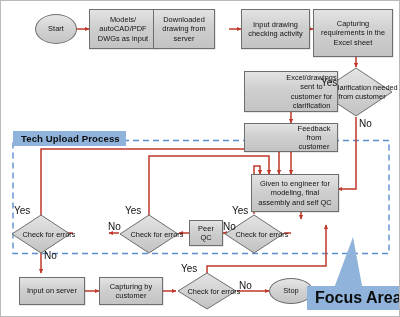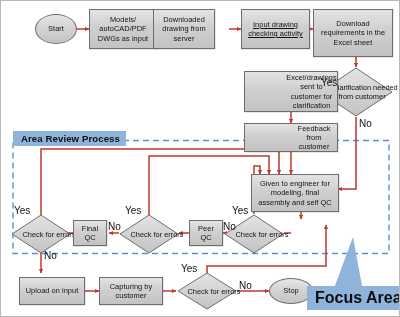--- a/index.html
+++ b/index.html
@@ -170,26 +170,26 @@
   </div>
 
   <div class="node box" style="left:88px;top:8px;width:68px;height:40px;">
     <span>Models/ autoCAD/PDF DWGs as input</span>
   </div>
 
   <div class="node box" style="left:152px;top:8px;width:62px;height:40px;">
     <span>Downloaded drawing from server</span>
   </div>
 
-  <div class="node box" style="left:240px;top:8px;width:69px;height:40px;text-decoration:underline;">
+  <div class="node box" style="left:240px;top:8px;width:69px;height:40px;">
     <span>Input drawing checking activity</span>
   </div>
 
   <div class="node box" style="left:312px;top:8px;width:80px;height:48px;">
-    <span>Download requirements in the Excel sheet</span>
+    <span>Capturing requirements in the Excel sheet</span>
   </div>
 
   <div class="diamond-wrap" style="left:318px;top:66px;width:74px;height:50px;">
     <svg width="74" height="50" viewBox="0 0 74 50">
       <defs>
         <linearGradient id="dg1" x1="0" y1="0" x2="0" y2="1">
           <stop offset="0%" stop-color="#e4e4e4"></stop>
           <stop offset="100%" stop-color="#c2c2c2"></stop>
         </linearGradient>
       </defs>
@@ -210,44 +210,41 @@
     <span>Given to engineer for modeling, final assembly and self QC</span>
   </div>
 
   <div class="diamond-wrap" style="left:10px;top:213px;width:60px;height:40px;">
     <svg width="60" height="40" viewBox="0 0 60 40">
       <polygon points="30,1 59,20 30,39 1,20" fill="url(#dg1)" stroke="#6e6e6e" stroke-width="1"></polygon>
     </svg>
     <div class="diamond-text" style="padding:0 8px;">Check for errors</div>
   </div>
 
-  <div class="node box" style="left:72px;top:219px;width:34px;height:26px;">
-    <span>Final QC</span>
-  </div>
 
   <div class="diamond-wrap" style="left:118px;top:213px;width:60px;height:40px;">
     <svg width="60" height="40" viewBox="0 0 60 40">
       <polygon points="30,1 59,20 30,39 1,20" fill="url(#dg1)" stroke="#6e6e6e" stroke-width="1"></polygon>
     </svg>
     <div class="diamond-text" style="padding:0 8px;">Check for errors</div>
   </div>
 
   <div class="node box" style="left:188px;top:219px;width:34px;height:26px;">
     <span>Peer QC</span>
   </div>
 
   <div class="diamond-wrap" style="left:223px;top:213px;width:60px;height:40px;">
     <svg width="60" height="40" viewBox="0 0 60 40">
       <polygon points="30,1 59,20 30,39 1,20" fill="url(#dg1)" stroke="#6e6e6e" stroke-width="1"></polygon>
     </svg>
     <div class="diamond-text" style="padding:0 8px;">Check for errors</div>
   </div>
 
   <div class="node box" style="left:18px;top:276px;width:66px;height:28px;">
-    <span>Upload on input</span>
+    <span>Input on server</span>
   </div>
 
   <div class="node box" style="left:98px;top:276px;width:64px;height:28px;">
     <span>Capturing by customer</span>
   </div>
 
   <div class="diamond-wrap" style="left:176px;top:271px;width:60px;height:38px;">
     <svg width="60" height="38" viewBox="0 0 60 38">
       <polygon points="30,1 59,19 30,37 1,19" fill="url(#dg1)" stroke="#6e6e6e" stroke-width="1"></polygon>
     </svg>
@@ -266,21 +263,21 @@
 
   <div class="edge-label" style="left:124px;top:204px;">Yes</div>
   <div class="edge-label" style="left:107px;top:220px;">No</div>
 
   <div class="edge-label" style="left:231px;top:204px;">Yes</div>
   <div class="edge-label" style="left:222px;top:220px;">No</div>
 
   <div class="edge-label" style="left:180px;top:262px;">Yes</div>
   <div class="edge-label" style="left:238px;top:279px;">No</div>
 
-  <div class="region-label" style="left:12px;top:130px;">Area Review Process</div>
+  <div class="region-label" style="left:12px;top:130px;">Tech Upload Process</div>
 
   <svg style="position:absolute;left:300px;top:236px;width:70px;height:62px;z-index:6;" viewBox="0 0 70 62">
     <polygon points="52,0 32,54 46,50 62,54" fill="#8fb3da"></polygon>
   </svg>
 
   <div class="focus-badge" style="left:306px;top:285px;">Focus Area</div>
 
 </div>
 
 </body></html>

